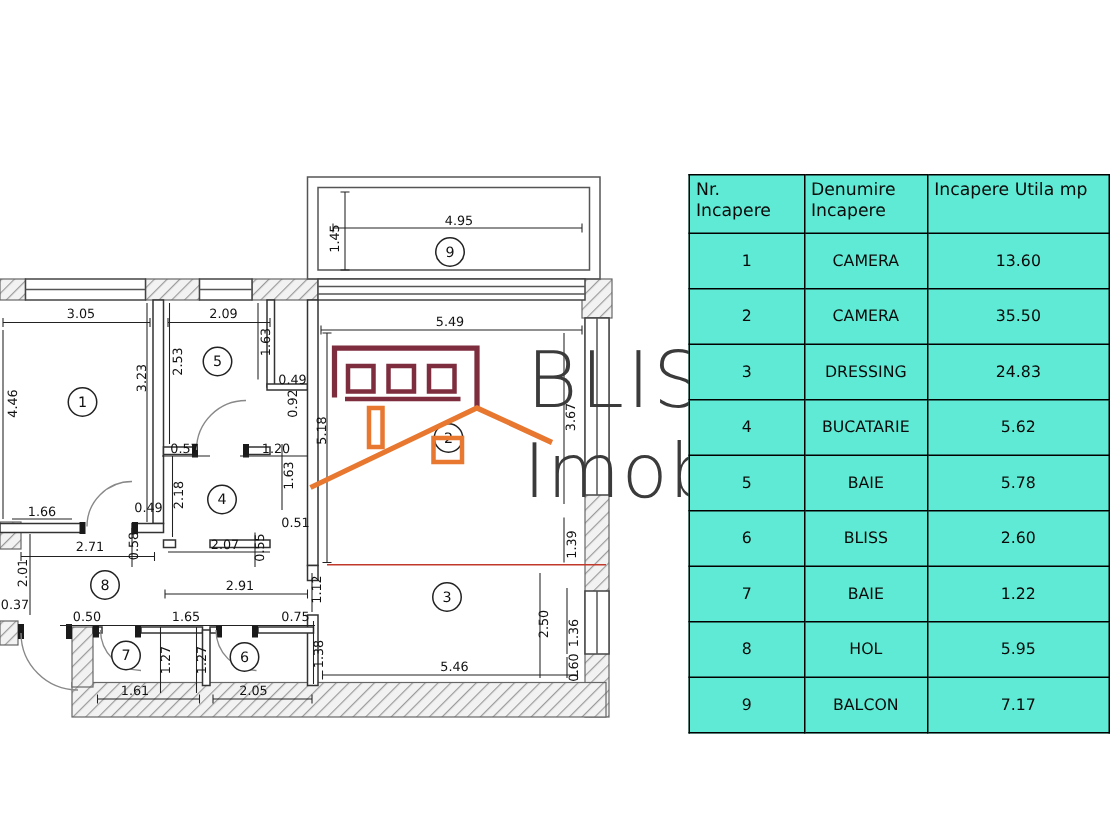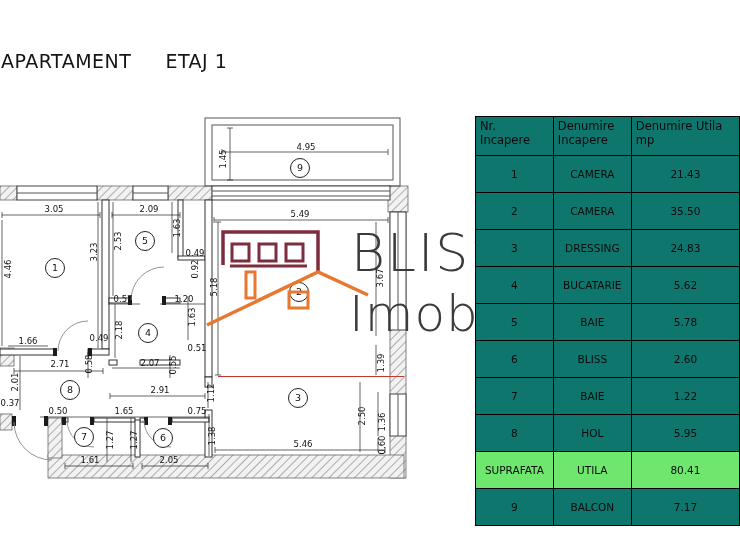--- a/index.html
+++ b/index.html
@@ -3,22 +3,22 @@
 <meta charset="utf-8">
 <style>
   html,body{margin:0;padding:0;background:#fff;}
   .screen{position:relative;width:740px;height:555px;background:#fff;overflow:hidden;
           font-family:"DejaVu Sans","Liberation Sans",sans-serif;color:#111;}
   .title{position:absolute;left:1px;top:50px;font-size:19px;font-weight:500;
          letter-spacing:.5px;color:#151515;white-space:nowrap;}
   .title .floor{margin-left:34px;}
   svg.plan{position:absolute;left:0;top:0;}
   svg.logo{position:absolute;left:200px;top:218px;}
-  .areas{position:absolute;left:475px;top:116px;border-collapse:collapse;table-layout:fixed;
-         font-size:11px;color:#0a0a0a;background:#0f766e;}
+  .areas{position:absolute;left:459px;top:116px;border-collapse:collapse;table-layout:fixed;
+         font-size:11px;color:#0a0a0a;background:#5eead4;}
   .areas th,.areas td{border:1px solid #000;overflow:hidden;}
   .areas th{font-weight:normal;text-align:left;vertical-align:top;padding:2px 4px;height:34px;font-size:11.5px;}
   .areas td{text-align:center;vertical-align:middle;height:36px;padding:0 4px;font-size:10.5px;}
   .areas tr.hl td{background:#6fe76f;}
   
   .wx{fill:url(#hatch);stroke:#666;stroke-width:.8;}
   .win{fill:#fff;stroke:#444;stroke-width:1;}
   .wi{fill:#fff;stroke:#333;stroke-width:1;}
   .jamb{fill:#1a1a1a;}
   .thin{fill:none;stroke:#555;stroke-width:1;}
@@ -28,23 +28,20 @@
   .rc{fill:#fff;stroke:#222;stroke-width:1;}
   .rn{font-size:9.5px;fill:#111;text-anchor:middle;}
   .brand1{font-size:52px;fill:#3b3b3b;letter-spacing:2px;font-weight:200;}
   .brand2{font-size:50px;fill:#3b3b3b;letter-spacing:1px;font-weight:200;}
 </style>
 </head>
 <body>
 
 <div class="screen">
 
-  <div class="title">
-    <span>APARTAMENT</span><span class="floor">ETAJ 1</span>
-  </div>
 
   <svg class="plan" width="465" height="500" viewBox="0 0 465 500">
     <defs>
       <pattern id="hatch" width="6" height="6" patternUnits="userSpaceOnUse" patternTransform="rotate(45)">
         <rect width="6" height="6" fill="#f2f2f2"></rect>
         <line x1="0" y1="0" x2="0" y2="6" stroke="#9a9a9a" stroke-width="1.6"></line>
       </pattern>
     </defs>
 
     <g>
@@ -241,28 +238,28 @@
   <table class="areas">
     <colgroup>
         <col style="width:99px">
         <col style="width:101px">
         <col style="width:200px">
       </colgroup>
     <thead>
       <tr>
         <th>Nr. Incapere</th>
         <th>Denumire Incapere</th>
-        <th>Denumire Utila mp</th>
+        <th>Incapere Utila mp</th>
       </tr>
     </thead>
     <tbody>
       <tr>
           <td>1</td>
           <td>CAMERA</td>
-          <td>21.43</td>
+          <td>13.60</td>
         </tr>
       <tr>
           <td>2</td>
           <td>CAMERA</td>
           <td>35.50</td>
         </tr>
       <tr>
           <td>3</td>
           <td>DRESSING</td>
           <td>24.83</td>
@@ -285,25 +282,20 @@
       <tr>
           <td>7</td>
           <td>BAIE</td>
           <td>1.22</td>
         </tr>
       <tr>
           <td>8</td>
           <td>HOL</td>
           <td>5.95</td>
         </tr>
-      <tr class="hl">
-          <td>SUPRAFATA</td>
-          <td>UTILA</td>
-          <td>80.41</td>
-        </tr>
       <tr>
           <td>9</td>
           <td>BALCON</td>
           <td>7.17</td>
         </tr>
     </tbody>
   </table>
 
 </div>
 

